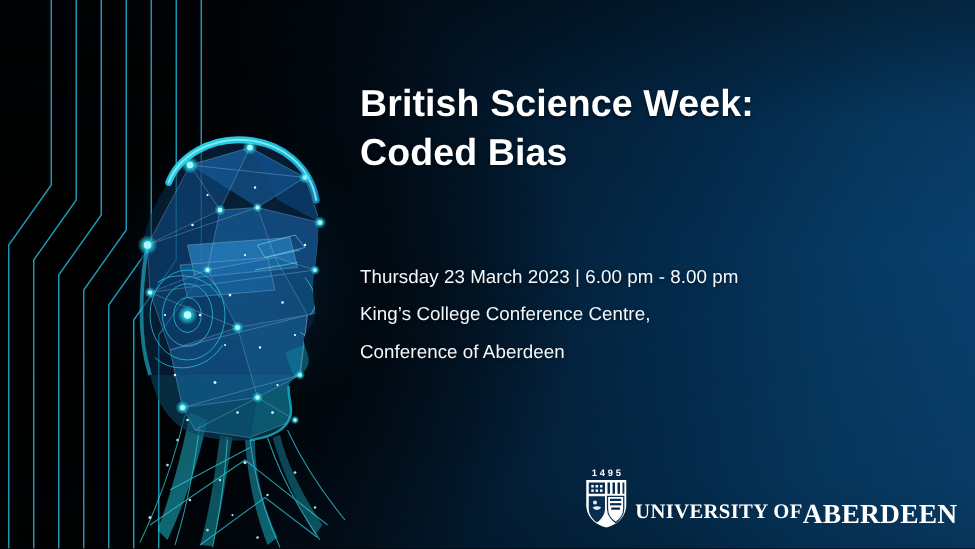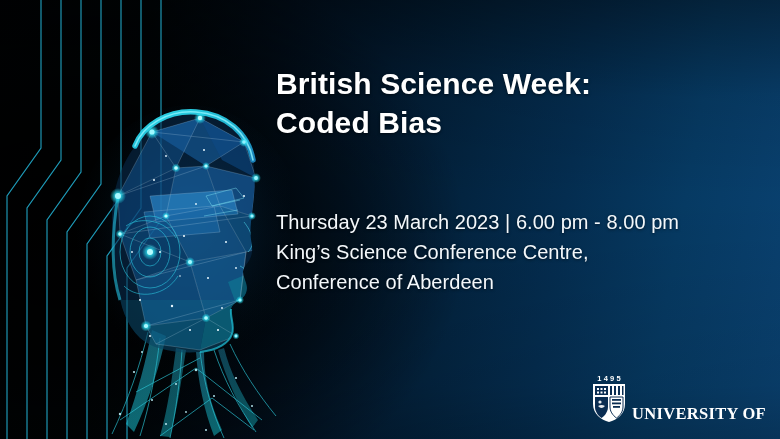--- a/index.html
+++ b/index.html
@@ -56,21 +56,21 @@
     left: 0;
     top: 0;
     width: 290px;
     height: 439px;
   }
   .art svg { display: block; }
 
   
   .content {
     position: absolute;
-    left: 276px;
+    left: 288px;
     top: 0;
     width: 470px;
     height: 365px;
   }
   .title {
     position: absolute;
     top: 64px;
     left: 0;
     margin: 0;
     color: #ffffff;
@@ -80,21 +80,21 @@
     letter-spacing: 0.1px;
     text-shadow: 0 1px 3px rgba(0,0,0,0.55);
     white-space: pre-line;
   }
   .details {
     position: absolute;
     top: 207px;
     left: 0;
     margin: 0;
     color: #f4f8fb;
-    font-size: 20px;
+    font-size: 15px;
     line-height: 30px;
     font-weight: 400;
     letter-spacing: 0.05px;
     text-shadow: 0 1px 3px rgba(0,0,0,0.5);
   }
   .details div { white-space: nowrap; }
 
   
   .logo {
     position: absolute;
@@ -374,21 +374,21 @@
       </g>
     </svg>
   </div>
 
   <div class="content">
     <h1 class="title">British Science Week:
 Coded Bias</h1>
 
     <div class="details">
       <div>Thursday 23 March 2023 | 6.00 pm - 8.00 pm</div>
-      <div>King’s Science Conference Centre,</div>
+      <div>King’s College Conference Centre,</div>
       <div>Conference of Aberdeen</div>
     </div>
   </div>
 
   <div class="logo">
     <div class="crest-wrap">
       <div class="founded">1495</div>
       <svg class="crest" width="34" height="40" viewBox="0 0 34 40" xmlns="http://www.w3.org/2000/svg">
         <path d="M1 1 H33 V21 C33 31 25 37 17 39 C9 37 1 31 1 21 Z" fill="#ffffff"></path>
 
@@ -418,16 +418,17 @@
         <path d="M18 14 H31 V24 C31 30 26 34 24.5 35 C23 34 18 30 18 24 Z" fill="#ffffff" stroke="#0a2d52" stroke-width="1"></path>
         <g fill="#0a2d52">
           <rect x="20" y="16" width="9" height="1.8"></rect>
           <rect x="20" y="19.5" width="9" height="1.8"></rect>
           <rect x="21" y="23" width="7" height="1.8"></rect>
         </g>
       </svg>
     </div>
     <div class="wordmark">
       <span class="wm-top">UNIVERSITY OF</span>
+      <span class="wm-bot">ABERDEEN</span>
     </div>
   </div>
 
 </div>
 
 </body></html>

